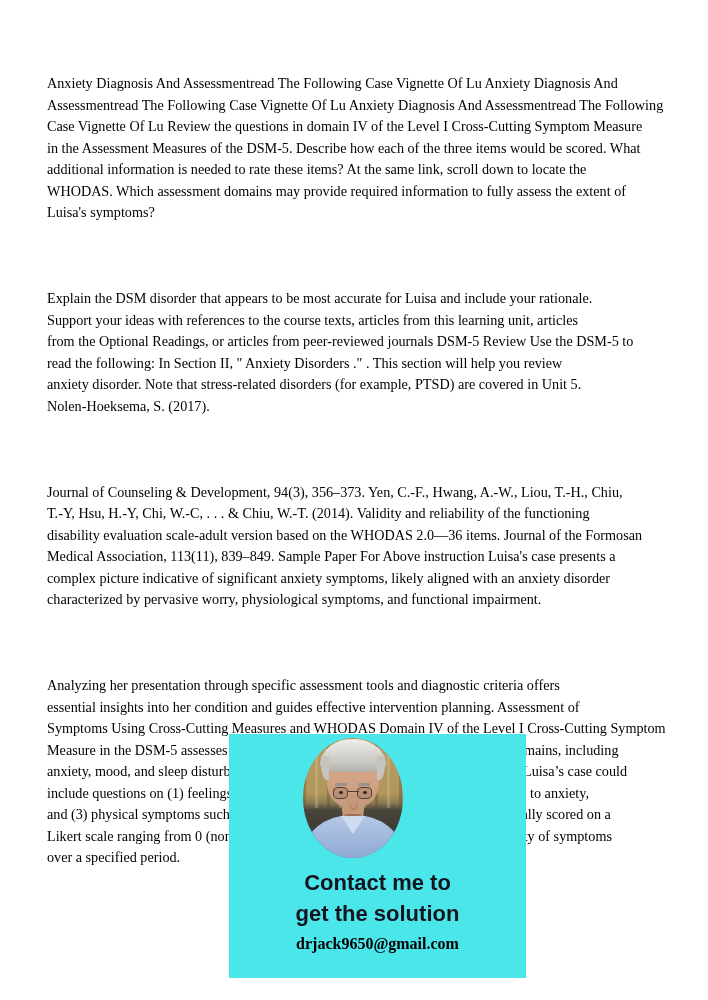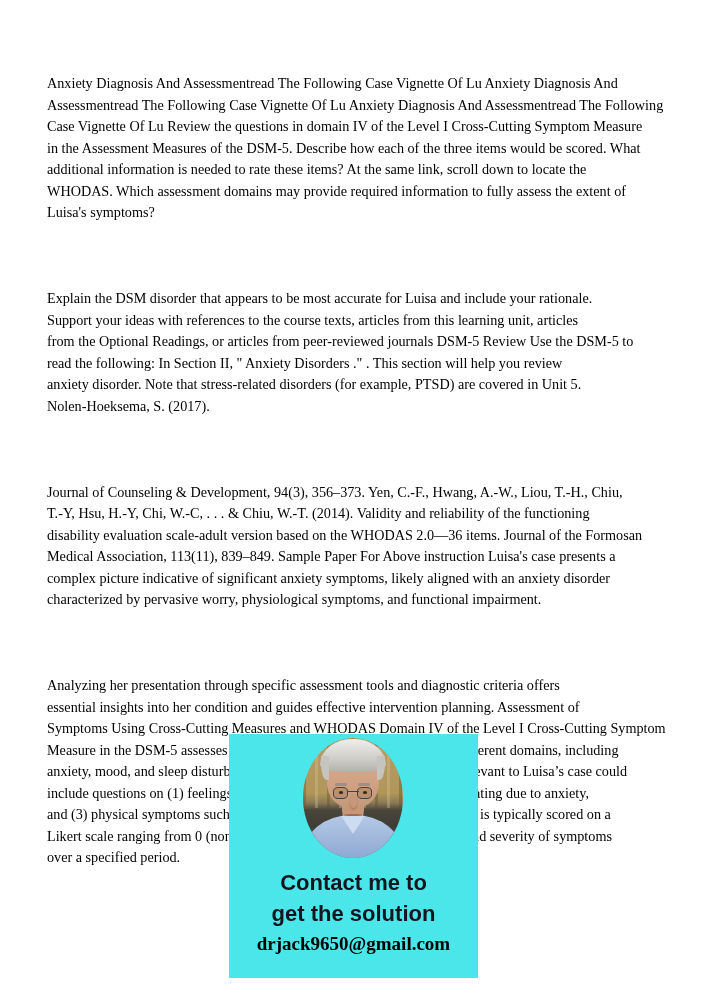--- a/index.html
+++ b/index.html
@@ -4,25 +4,25 @@
 <style>
   html,body{margin:0;padding:0;background:#ffffff;}
   .page{position:relative;width:708px;height:999px;background:#ffffff;overflow:hidden;
         font-family:"Liberation Serif", serif;color:#000;}
   .doc{position:absolute;left:47px;top:30px;right:0;
        font-size:14.2px;line-height:21.5px;white-space:pre;color:#000;}
   .doc p{margin:0 0 21.5px 0;}
 
   
   .overlay{position:absolute;left:229px;top:734px;width:249px;height:244px;z-index:5;
-           background:#4BE6EA;text-align:center;}
+           background:#4BE6EA;text-align:center;padding-left:48px;}
   .ov-text{position:absolute;left:0;right:0;top:133px;}
   .ov-heading{font-family:"Liberation Sans", sans-serif;font-weight:bold;font-size:22px;
               line-height:31px;color:#15151f;white-space:pre-line;}
-  .ov-email{font-family:"Liberation Serif", serif;font-weight:bold;font-size:19px;
+  .ov-email{font-family:"Liberation Serif", serif;font-weight:bold;font-size:16px;
             line-height:30px;color:#000;}
 
   
   .photo{position:absolute;left:74px;top:4px;width:100px;height:120px;border-radius:50%;
          overflow:hidden;}
   .photo div{position:absolute;}
   .ph-bg{inset:0;background:linear-gradient(180deg,#b79d68 0%,#b09659 46%,#8a7a55 54%,
           #4a463c 60%,#3f3c35 74%,#585a5e 86%,#6d737d 100%);}
   .ph-stripes{left:0;right:0;top:0;height:58%;
       background:repeating-linear-gradient(90deg,rgba(96,76,38,.38) 0 3px,rgba(0,0,0,0) 3px 12px,

